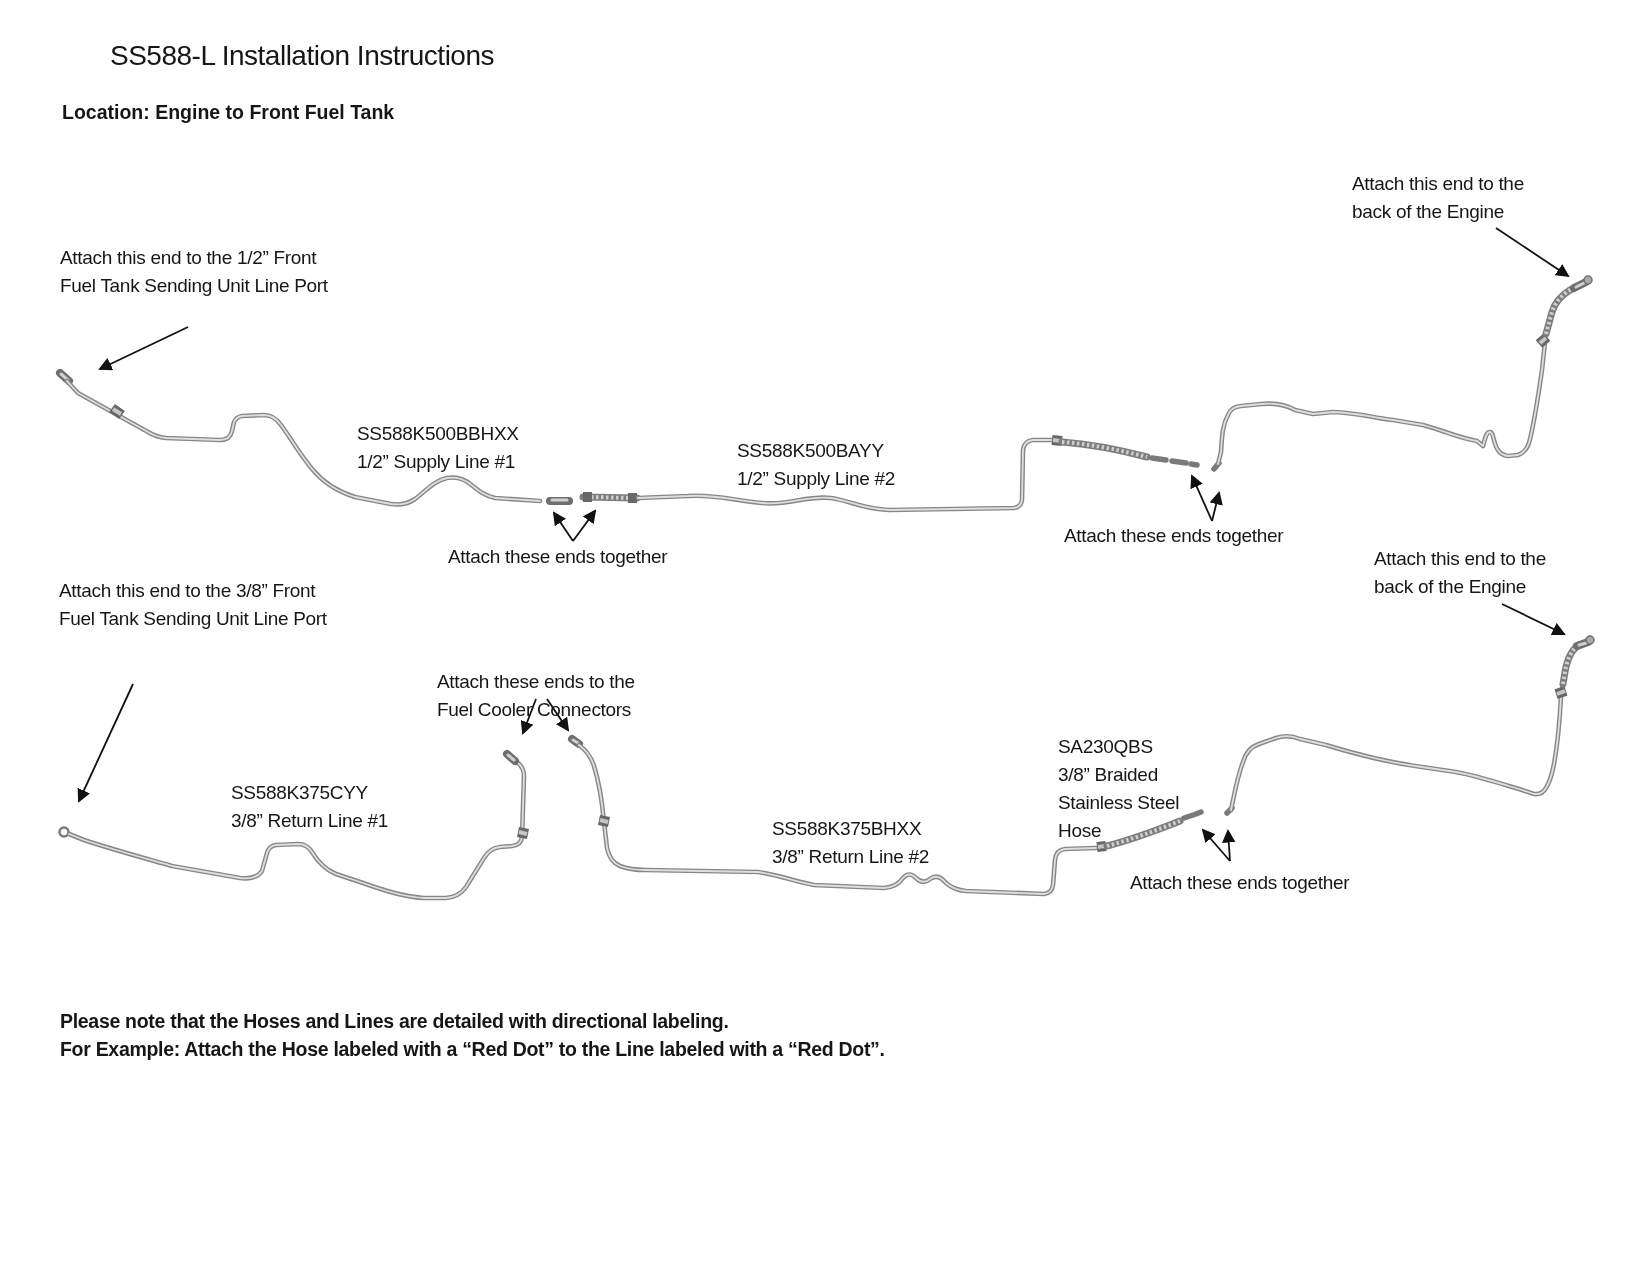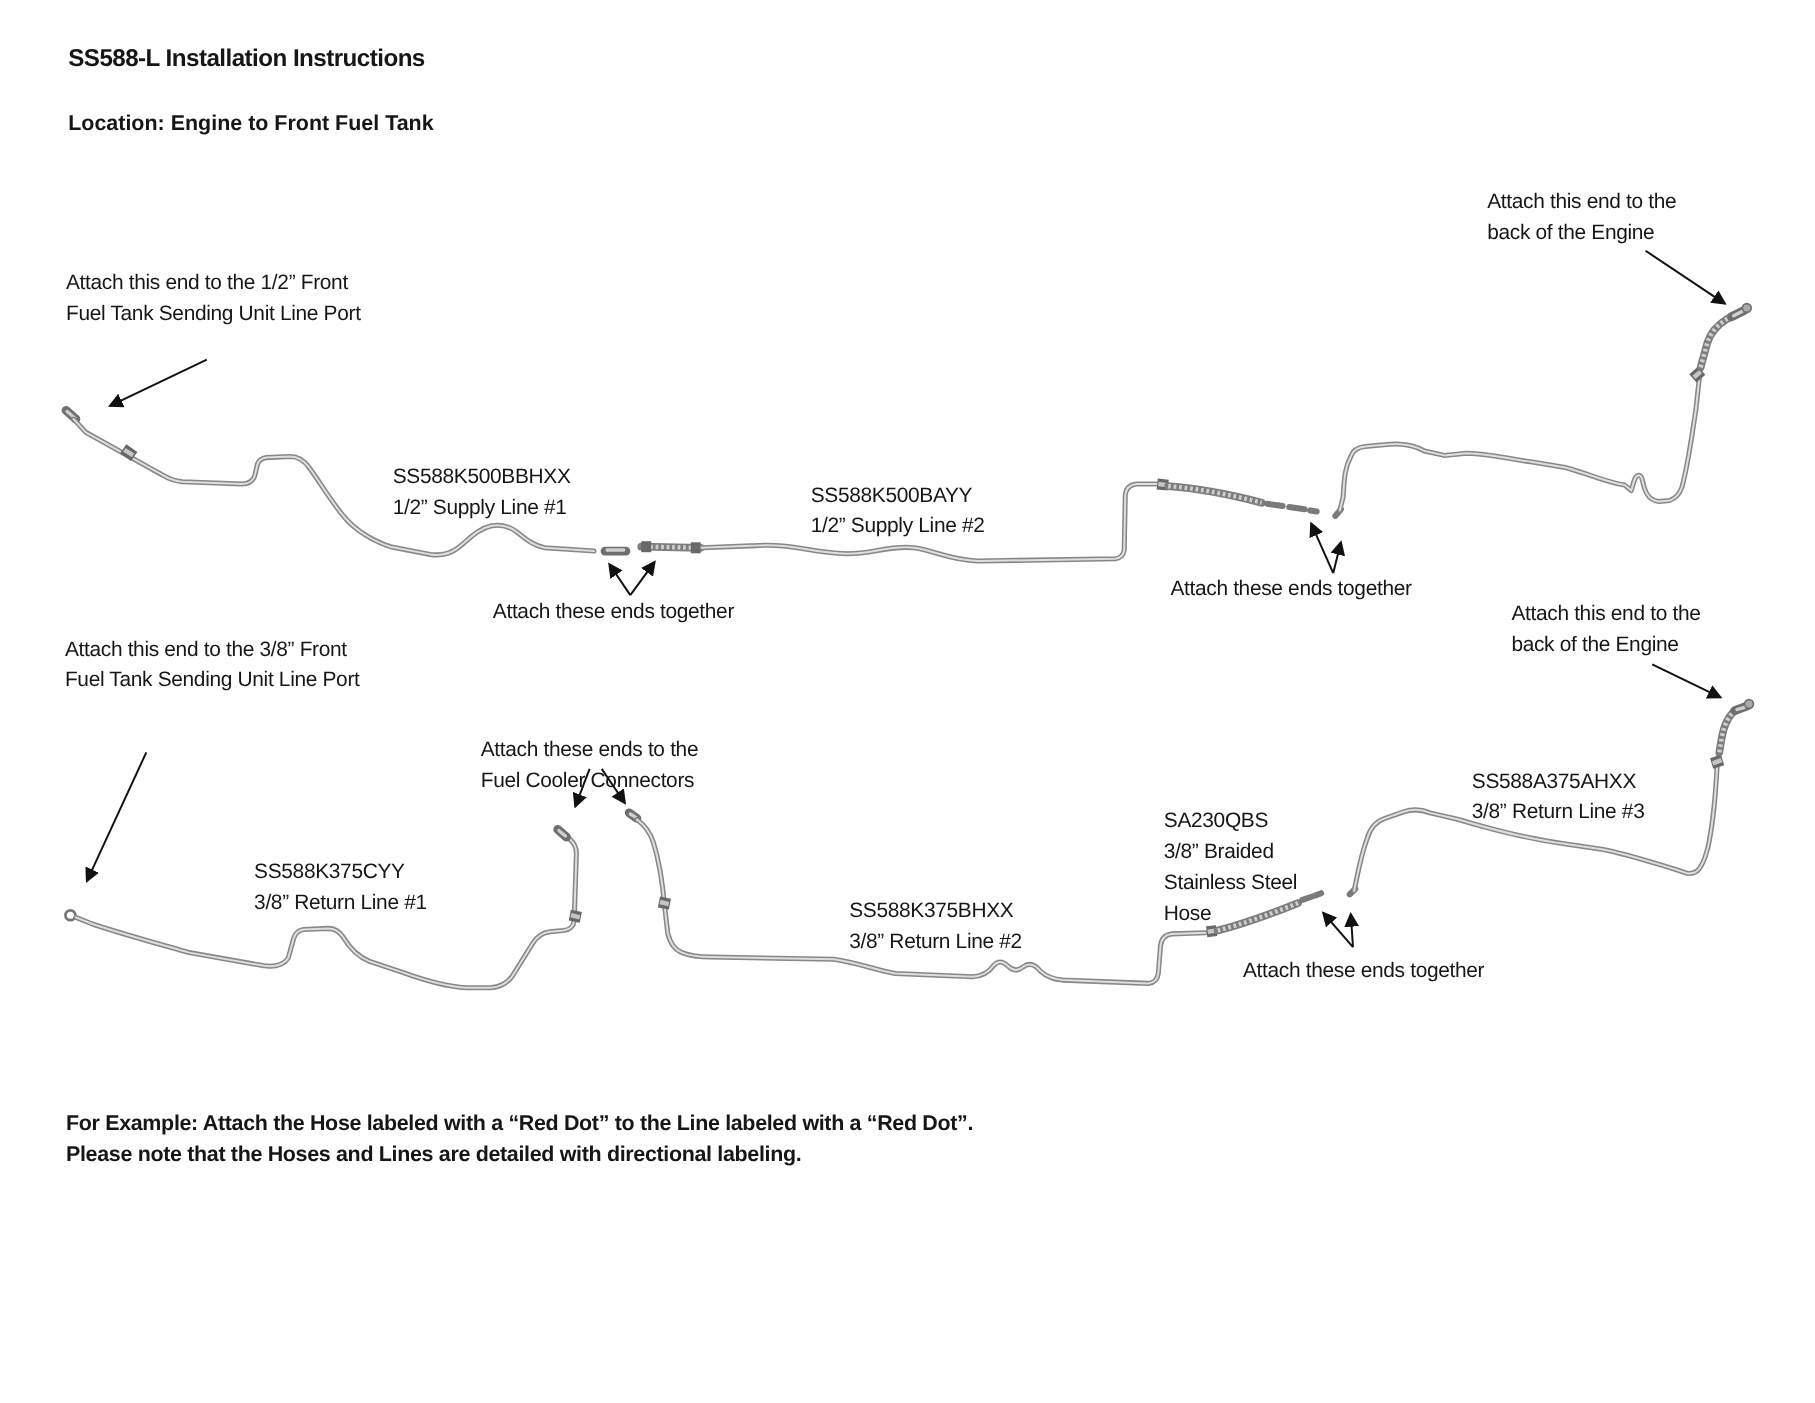--- a/index.html
+++ b/index.html
@@ -2,21 +2,21 @@
 <html><head>
 <meta charset="utf-8">
 <style>
   html,body{margin:0;padding:0;background:#ffffff;}
   .page{
     position:relative;width:1650px;height:1275px;background:#ffffff;overflow:hidden;
     font-family:"Liberation Sans",sans-serif;color:#161616;
   }
   svg.diagram{position:absolute;left:0;top:0;z-index:1;}
   .txt{position:absolute;white-space:nowrap;z-index:2;}
-  .title{font-size:22px;font-weight:700;letter-spacing:-0.5px;}
+  .title{font-size:28px;font-weight:400;letter-spacing:-0.5px;margin-left:48px;}
   .subtitle{font-size:19.5px;font-weight:700;}
   .intro{font-size:21px;font-weight:700;letter-spacing:-0.3px;}
   .lbl{font-size:19px;line-height:28px;letter-spacing:-0.3px;}
   .note{font-size:19.5px;font-weight:700;line-height:28px;letter-spacing:-0.3px;}
 
   
   .t-dark{fill:none;stroke:#878787;stroke-width:4.6;stroke-linecap:round;stroke-linejoin:round;}
   .t-lite{fill:none;stroke:#dedede;stroke-width:1.8;stroke-linecap:round;stroke-linejoin:round;}
   .braid-d{fill:none;stroke:#7d7d7d;stroke-width:7;stroke-linecap:round;}
   .braid-tex{fill:none;stroke:#cfcfcf;stroke-width:4;stroke-dasharray:2.5 2.5;stroke-linecap:butt;}
@@ -201,23 +201,19 @@
     <div>3/8” Return Line #2</div>
   </div>
 
   <div class="txt lbl" style="left:1058px;top:733px;">
     <div>SA230QBS</div>
     <div>3/8” Braided</div>
     <div>Stainless Steel</div>
     <div>Hose</div>
   </div>
 
-  <div class="txt lbl" style="left:1338px;top:697px;">
-    <div>SS588A375AHXX</div>
-    <div>3/8” Return Line #3</div>
-  </div>
 
   <div class="txt note" style="left:60px;top:1007px;">
+    <div>Please note that the Hoses and Lines are detailed with directional labeling.</div>
     <div>For Example: Attach the Hose labeled with a “Red Dot” to the Line labeled with a “Red Dot”.</div>
-    <div>Please note that the Hoses and Lines are detailed with directional labeling.</div>
   </div>
 
 </div>
 
 </body></html>

